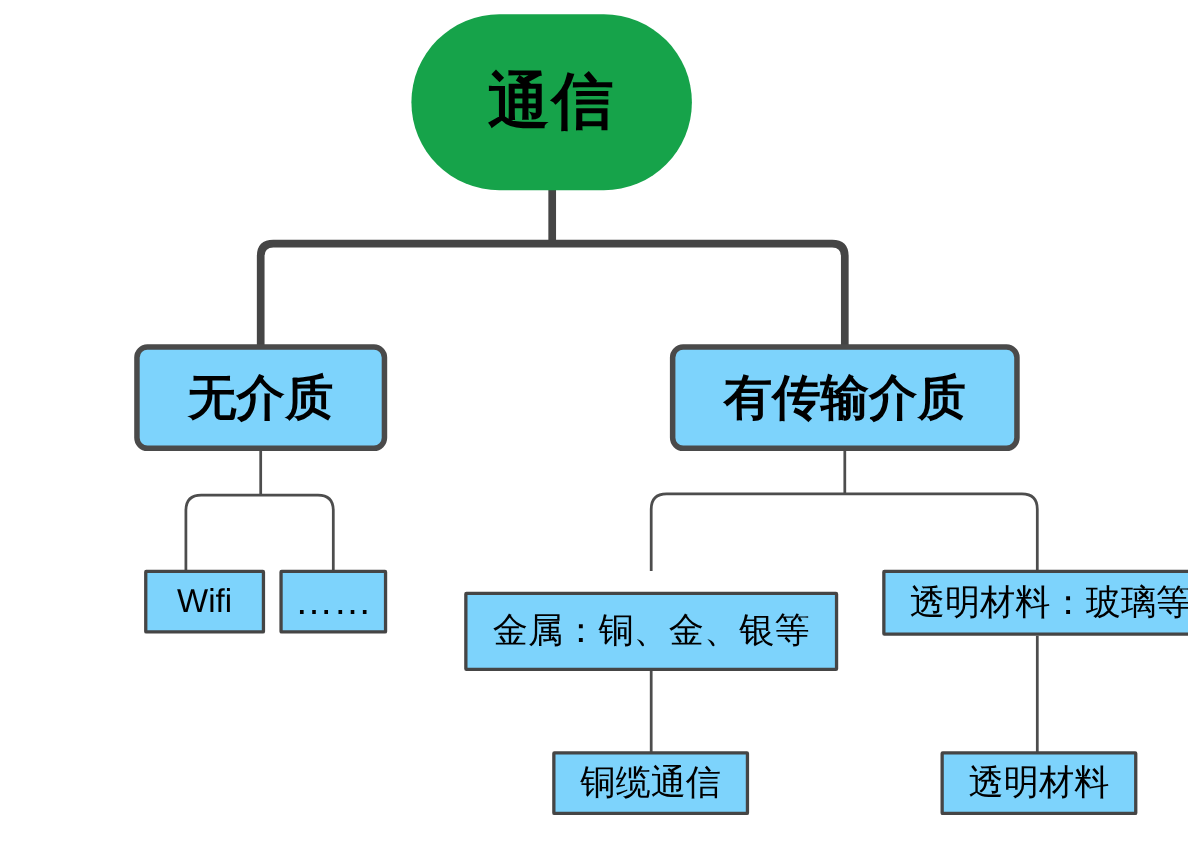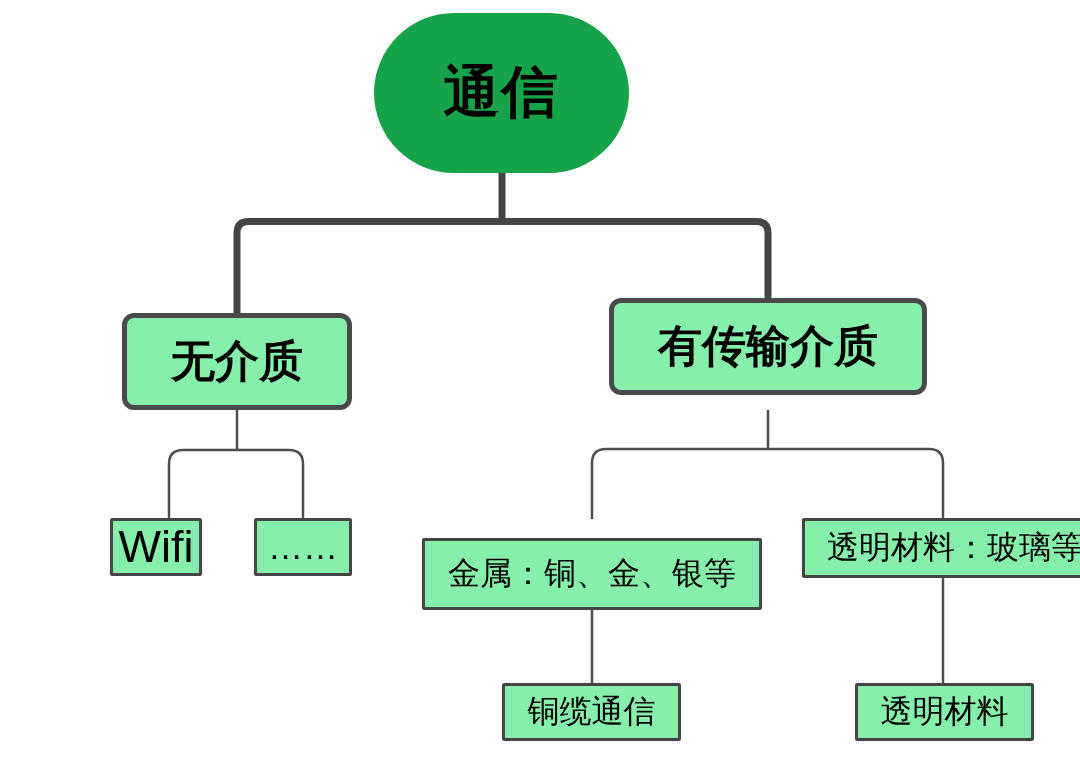--- a/index.html
+++ b/index.html
@@ -39,21 +39,21 @@
     stroke: var(--connector-thin);
     stroke-width: 2.5;
   }
   .node {
     position: absolute;
     display: flex;
     align-items: center;
     justify-content: center;
     text-align: center;
     color: var(--text);
-    background: #86efac;
+    background: #7dd3fc;
     white-space: nowrap;
   }
   .node-root {
     background: var(--root-fill);
     border: none;
     border-radius: 84px;
     font-size: 56px;
     font-weight: 700;
     letter-spacing: 2px;
   }
@@ -65,22 +65,22 @@
   }
   .node-leaf {
     border: 3px solid var(--leaf-border);
     border-radius: 2px;
     font-size: 32px;
     font-weight: 400;
   }
   
   #node-root        { left: 330px; top: 13px;  width: 255px; height: 160px; }
   #node-wireless    { left: 78px;  top: 313px; width: 230px; height: 97px; }
-  #node-wired       { left: 565px; top: 298px; width: 318px; height: 97px; }
-  #node-wifi        { left: 66px;  top: 518px; width: 92px; height: 58px; font-size: 45px; }
+  #node-wired       { left: 565px; top: 313px; width: 318px; height: 97px; }
+  #node-wifi        { left: 87px;  top: 518px; width: 110px; height: 58px; font-size: 30px; }
   #node-ellipsis    { left: 210px; top: 518px; width: 98px;  height: 58px; font-size: 35px; }
   #node-metal       { left: 378px; top: 538px; width: 340px; height: 72px; }
   #node-transparent { left: 758px; top: 518px; width: 306px; height: 60px; }
   #node-copper      { left: 458px; top: 683px; width: 179px; height: 58px; text-align: right; }
   #node-fiber       { left: 811px; top: 683px; width: 179px; height: 58px; }
 </style>
 </head>
 <body>
 
 <div class="canvas">

